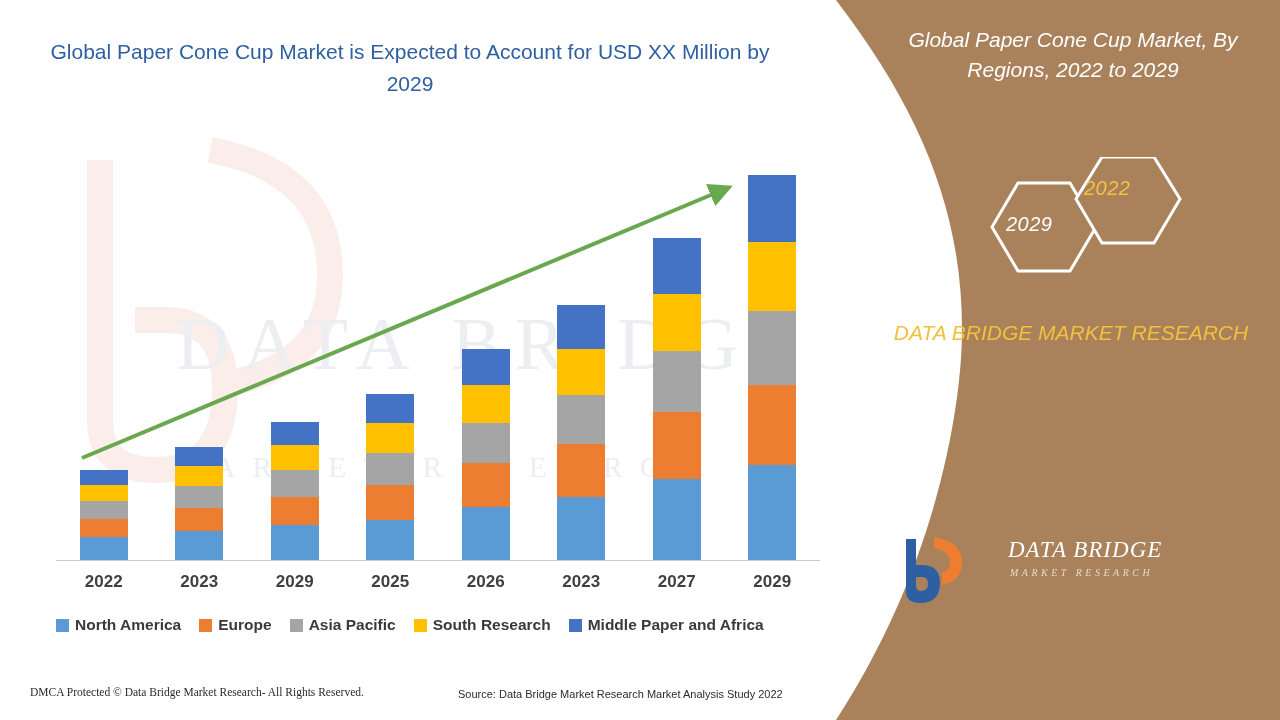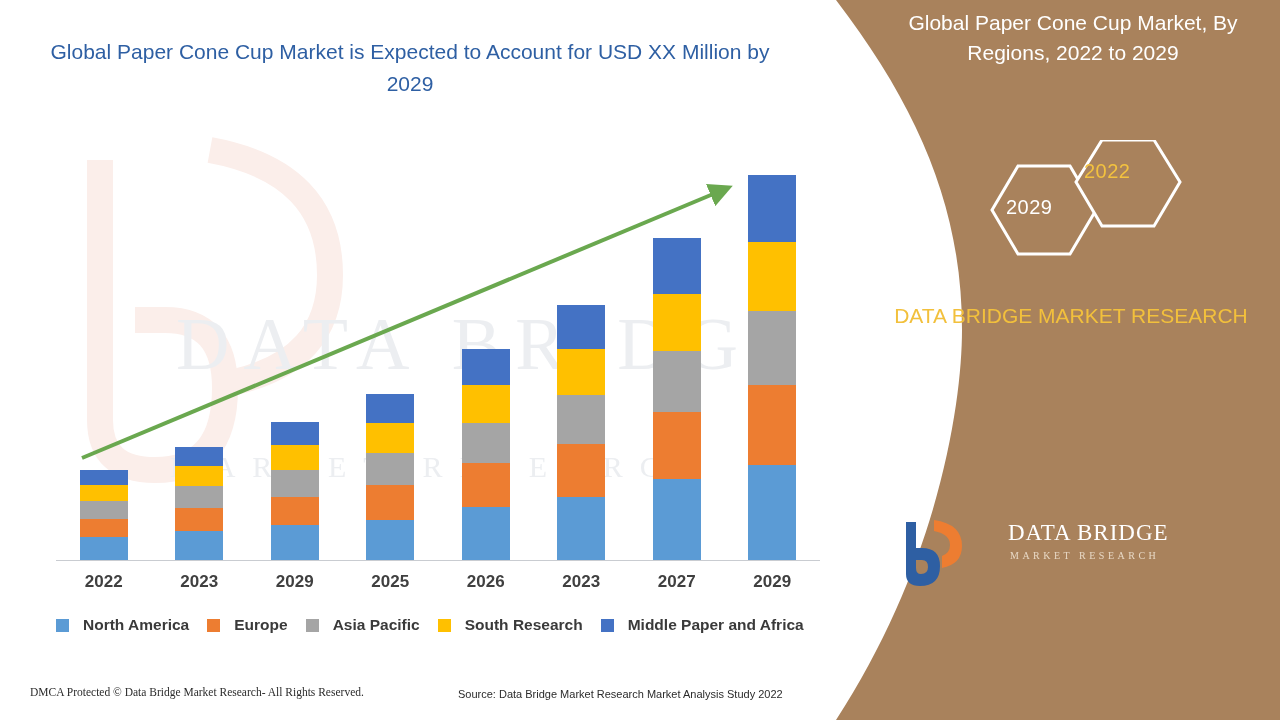--- a/index.html
+++ b/index.html
@@ -15,22 +15,22 @@
   #right-panel {
     position: absolute;
     top: 0; left: 0;
     width: 1280px; height: 720px;
     pointer-events: none;
   }
   #right-panel svg { display: block; }
 
   #right-content {
     position: absolute;
-    top: 0; right: 0;
-    width: 430px; height: 636px;
+    top: 17px; right: 0;
+    width: 430px; height: 636px; font-style: italic;
   }
 
   #panel-title {
     position: absolute;
     top: 8px; left: 30px; right: 14px;
     text-align: center;
     color: #ffffff;
     font-size: 21px;
     line-height: 30px;
     font-weight: 400;
@@ -174,21 +174,21 @@
     position: absolute;
     left: 56px; top: 616px;
     width: 790px;
     display: flex;
     align-items: center;
     gap: 18px;
     font-size: 15.5px;
     font-weight: bold;
     color: #3a3a3a;
   }
-  .legend-item { display: flex; align-items: center; gap: 14px; justify-content: space-between; }
+  .legend-item { display: flex; align-items: center; gap: 6px; justify-content: space-between; }
   .legend-swatch { width: 13px; height: 13px; display: inline-block; }
 
   
   #footer-left {
     position: absolute;
     left: 30px; top: 686px;
     font-size: 11.5px;
     color: #2b2b2b;
     font-family: "Liberation Serif", serif;
   }

